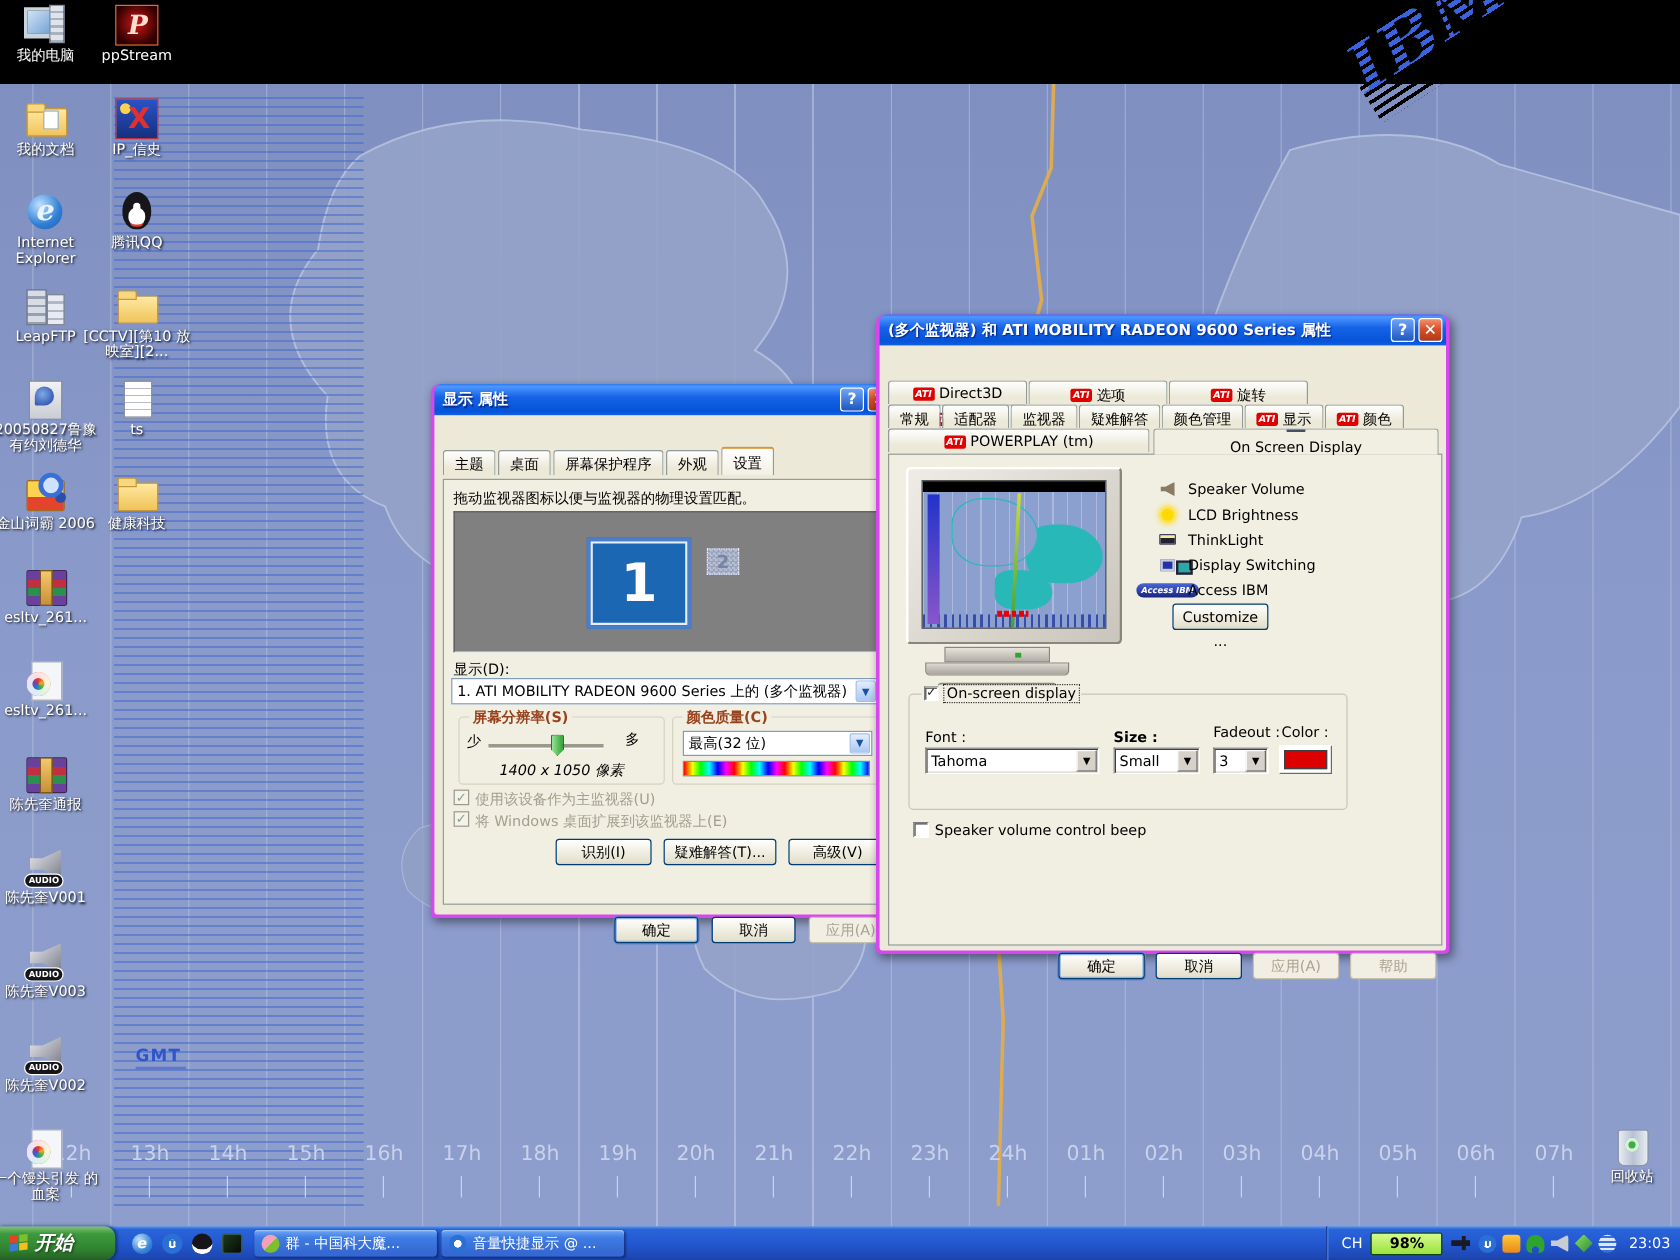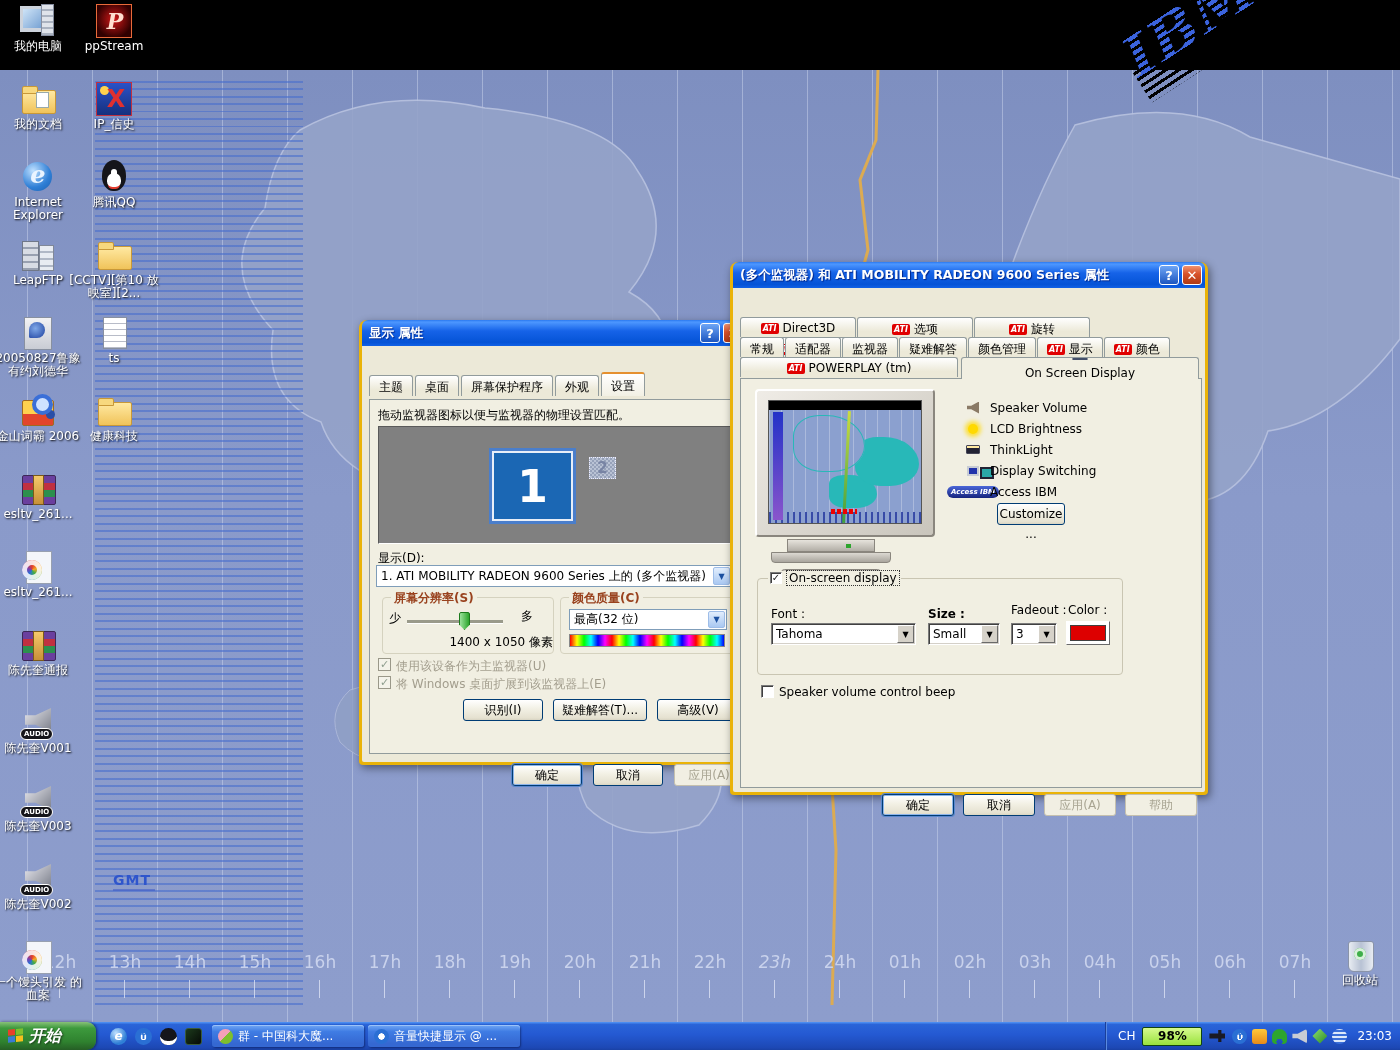--- a/index.html
+++ b/index.html
@@ -57,21 +57,21 @@
   .di-audio .di-badge { left:0; top:22px; background:#15151a; color:#fff; font:bold 7px "DejaVu Sans",sans-serif; padding:1px 3px; border-radius:6px; border:1px solid #fff; }
   .di-ppstream { background:radial-gradient(circle at 50% 45%,#d01818,#300000 75%); border:1px solid #e86a3a; }
   .di-ppstream .di-badge { left:0; top:3px; width:36px; color:#ffdfd0; font:bold italic 22px "DejaVu Serif",serif; }
   .di-ipmsg { background:linear-gradient(180deg,#2a52c8,#16307e); border:1px solid #c03040; }
   .di-ipmsg::before { content:""; position:absolute; left:3px; top:3px; width:9px; height:9px; border-radius:50%; background:#ffd24e; }
   .di-ipmsg .di-badge { left:4px; top:2px; width:30px; color:#e03030; font:bold 24px "DejaVu Sans",sans-serif; }
   .di-recycle::before { content:""; position:absolute; left:6px; top:3px; width:24px; height:29px; background:linear-gradient(90deg,#e8ecf2,#b8c2d4 50%,#e8ecf2); border:1px solid #8a94a8; border-radius:3px 3px 6px 6px; }
   .di-recycle::after { content:""; position:absolute; left:12px; top:10px; width:12px; height:12px; border-radius:50%; background:#3fae49; box-shadow:inset 0 0 0 3px #d8f0da; }
 
   
-  .xp-win { position:absolute; background:#eab308; border-radius:8px 8px 4px 4px; padding:0 3px 3px 3px; box-shadow:2px 3px 8px rgba(0,0,0,.45); z-index:10; }
+  .xp-win { position:absolute; background:#d946ef; border-radius:8px 8px 4px 4px; padding:0 3px 3px 3px; box-shadow:2px 3px 8px rgba(0,0,0,.45); z-index:10; }
   .xp-title { height:26px; border-radius:6px 6px 0 0; display:flex; align-items:center;
     background:linear-gradient(180deg,#2b79f0 0%,#4d97ff 8%,#1663e8 42%,#0553d6 86%,#1161e6 100%); }
   .xp-title-text { flex:1; color:#fff; font-weight:bold; font-size:12.5px; padding-left:7px; text-shadow:1px 1px 1px #00268a; white-space:nowrap; overflow:hidden; }
   .tb-btn { width:20px; height:20px; margin-right:3px; border-radius:3px; border:1px solid #fff; color:#fff; font:bold 13px "DejaVu Sans",sans-serif; display:flex; align-items:center; justify-content:center; }
   .tb-help { background:linear-gradient(180deg,#6ea5f5,#1d56c0); }
   .tb-close { background:linear-gradient(180deg,#f0926f,#d8512a 45%,#b03a14); }
   .xp-body { background:#ece9d8; border-radius:0 0 2px 2px; position:relative; height:calc(100% - 26px); }
 
   .xp-tab { float:left; height:21px; padding:3px 9px 0 9px; font-size:12px; background:linear-gradient(180deg,#fff,#ece9d8 70%); border:1px solid #919b9c; border-bottom:none; border-radius:3px 3px 0 0; margin-right:2px; white-space:nowrap; }
   .tab-active { position:relative; z-index:3; height:24px; margin-top:-3px; padding-top:4px; border-top:2px solid #e5902e; background:linear-gradient(180deg,#fff,#f2f0e4); }
@@ -211,21 +211,21 @@
         <span class="hr" style="left: 93px;">13h</span>
         <span class="hr" style="left: 158px;">14h</span>
         <span class="hr" style="left: 223px;">15h</span>
         <span class="hr" style="left: 288px;">16h</span>
         <span class="hr" style="left: 353px;">17h</span>
         <span class="hr" style="left: 418px;">18h</span>
         <span class="hr" style="left: 483px;">19h</span>
         <span class="hr" style="left: 548px;">20h</span>
         <span class="hr" style="left: 613px;">21h</span>
         <span class="hr" style="left: 678px;">22h</span>
-        <span class="hr" style="left: 743px; font-style: italic;">23h</span>
+        <span class="hr" style="left: 743px;">23h</span>
         <span class="hr" style="left: 808px;">24h</span>
         <span class="hr" style="left: 873px;">01h</span>
         <span class="hr" style="left: 938px;">02h</span>
         <span class="hr" style="left: 1003px;">03h</span>
         <span class="hr" style="left: 1068px;">04h</span>
         <span class="hr" style="left: 1133px;">05h</span>
         <span class="hr" style="left: 1198px;">06h</span>
         <span class="hr" style="left: 1263px;">07h</span>
       </div>
   </div>
@@ -374,21 +374,21 @@
           <span class="cv">1. ATI MOBILITY RADEON 9600 Series 上的 (多个监视器)</span>
           <span class="ca">▼</span>
         </div>
         <div id="res-grp" class="grp">
           <span class="grp-label">屏幕分辨率(S)</span>
           <span class="flabel" style="left:6px;top:12px;">少</span>
           <div class="slider-track">
             <div class="slider-thumb"></div>
           </div>
           <span class="flabel" style="left:138px;top:10px;">多</span>
-          <div class="flabel" style="left:0;top:36px;width:100%;text-align:right;">1400 x 1050 像素</div>
+          <div class="flabel" style="left:0;top:36px;width:100%;text-align:center;font-style:italic;">1400 x 1050 像素</div>
         </div>
         <div id="col-grp" class="grp">
           <span class="grp-label">颜色质量(C)</span>
           <div class="combo" style="left:8px;top:11px;width:158px;height:21px;justify-content:center;">
             <span class="cv">最高(32 位)</span>
             <span class="ca">▼</span>
           </div>
           <div id="rainbow"></div>
         </div>
         <div class="chk chk-dis" style="left:8px;top:258px;">
@@ -485,21 +485,21 @@
             </div>
 
             <div class="osd-row">
               <span class="osd-ic">
                 <span class="ic-pill"></span>
                 <span class="pill">Access IBM</span>
               </span>
               <span>Access IBM</span>
             </div>
           </div>
-        <div class="btn" style="left:256px;top:124px;width:68px;">Customize ...</div>
+        <div class="btn" style="left:236px;top:124px;width:80px;">Customize ...</div>
 
         <div id="osd-grp" class="grp">
           <div class="grp-cap">
             <span class="box">✓</span>
             <span class="cap-t">On-screen display</span>
           </div>
           <span class="flabel" style="left:13px;top:28px;">Font :</span>
           <div class="combo combo-classic" style="left:13px;top:44px;width:145px;height:22px;">
             <span class="cv">Tahoma</span>
             <span class="ca">▼</span>

